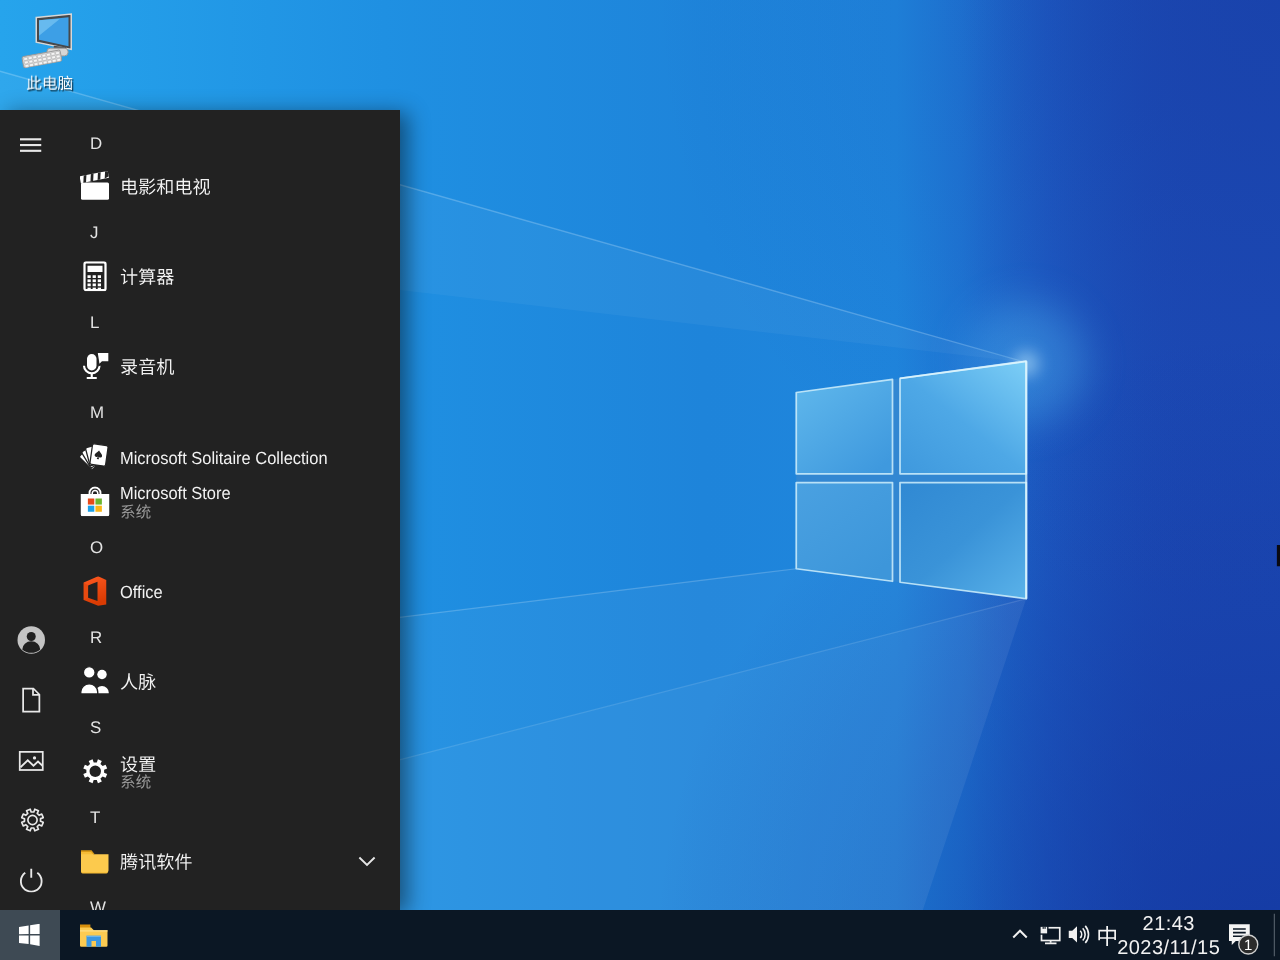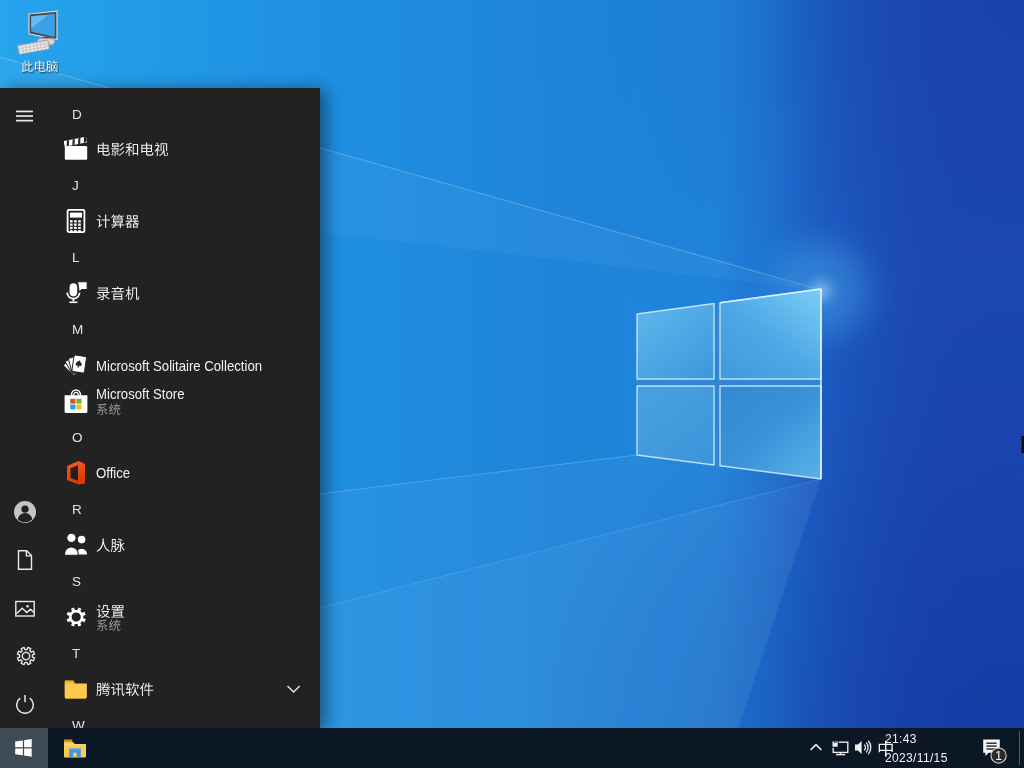--- a/index.html
+++ b/index.html
@@ -351,21 +351,21 @@
 <polygon points="1,5.6 3.8,5.6 7.6,2 7.6,15 3.8,11.4 1,11.4" fill="#f0f0f0"></polygon>
 <path d="M10.2,5.6 a4.3,4.3 0 0 1 0,5.8" fill="none" stroke="#f0f0f0" stroke-width="1.3"></path>
 <path d="M12.2,3.6 a7.2,7.2 0 0 1 0,9.8" fill="none" stroke="#f0f0f0" stroke-width="1.3"></path>
 <path d="M14.2,1.7 a10.2,10.2 0 0 1 0,13.6" fill="none" stroke="#f0f0f0" stroke-width="1.3"></path>
 </svg>
 <svg style="position:absolute;left:877.0px;top:739.60px;overflow:visible" width="18" height="19" viewBox="0 0 18 19">
     <g fill="#f5f5f5" transform="translate(0,15.40) scale(0.01750,-0.01750)">
       <path transform="translate(0,0)" d="M458 840V661H96V186H171V248H458V-79H537V248H825V191H902V661H537V840ZM171 322V588H458V322ZM825 322H537V588H825Z"></path>
     </g>
   </svg>
-<div class="abs" style="top:730px;left:885px;width:100px;color:#f2f2f2;font-size:12px;line-height:19px;letter-spacing:0.35px;">21:43<br>2023/11/15</div>
+<div class="abs" style="top:730px;left:885px;width:100px;text-align:center;color:#f2f2f2;font-size:16px;line-height:19px;letter-spacing:0.35px;">21:43<br>2023/11/15</div>
 <svg class="abs" style="left:982px;top:738px" width="19" height="19" viewBox="0 0 19 19">
 <path d="M1.2,1.4 h16.6 v13.4 h-11.2 l-3.2,3.2 l0,-3.2 h-2.2 z" fill="#f5f5f5"></path>
 <g stroke="#0b1724" stroke-width="1.3">
       <line x1="4.4" y1="5.2" x2="14.6" y2="5.2"></line>
       <line x1="4.4" y1="8.1" x2="14.6" y2="8.1"></line>
       <line x1="4.4" y1="11" x2="14.6" y2="11"></line>
     </g>
 </svg>
 <svg class="abs" style="left:990px;top:747px" width="18" height="18" viewBox="0 0 18 18">
 <circle cx="8.6" cy="8.6" r="7.6" fill="#2b2b2b" stroke="#cfcfcf" stroke-width="1.1"></circle>

